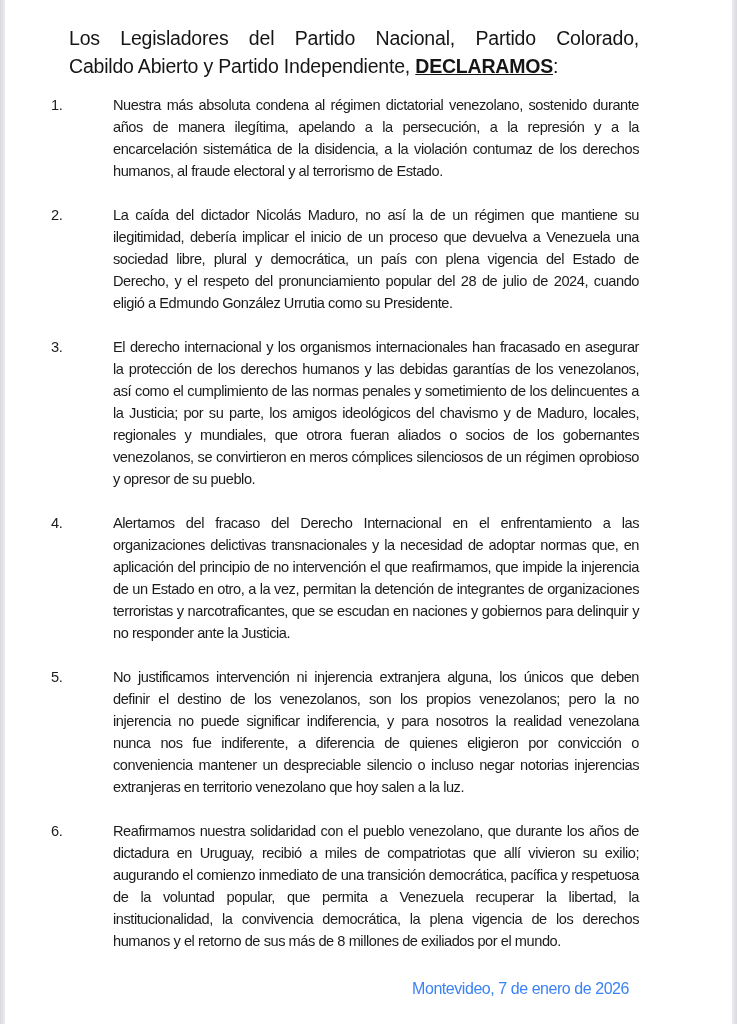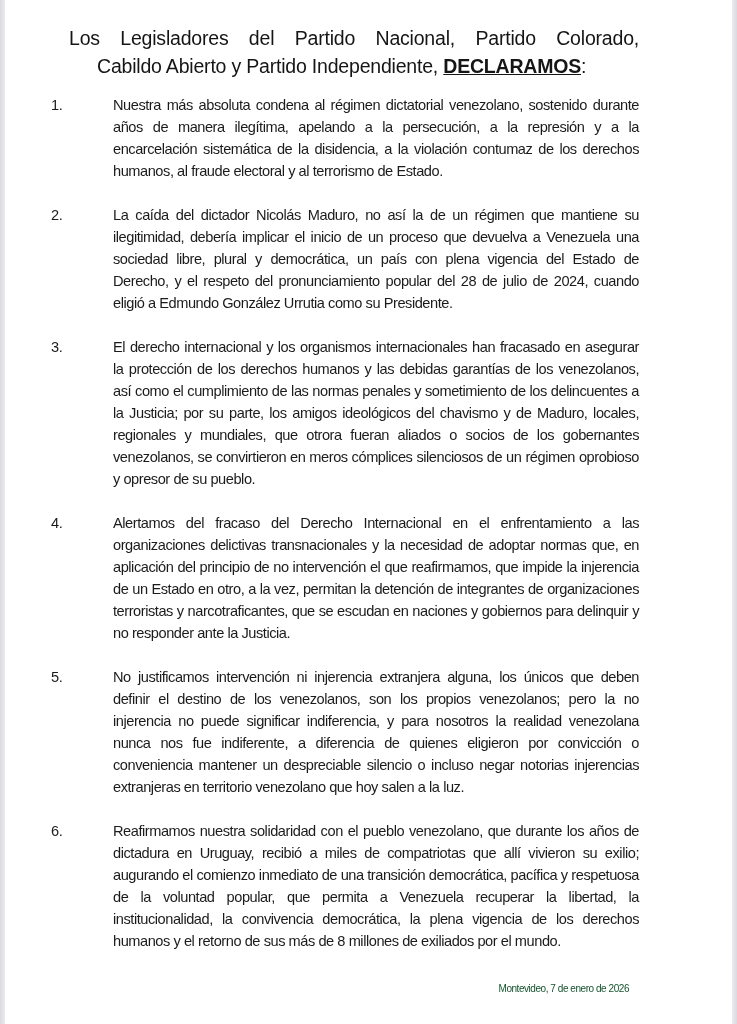--- a/index.html
+++ b/index.html
@@ -43,21 +43,20 @@
       text-align: justify;
       letter-spacing: -0.2px;
       color: #151515;
     }
     .heading .line {
       display: block;
       text-align-last: justify;
     }
     .heading .line.last {
       text-align-last: left;
-      margin-left: 28px;
     }
     .heading .declare {
       font-weight: bold;
       text-decoration: underline;
     }
     .items {
       position: absolute;
       left: 46px;
       top: 94px;
       width: 588px;
@@ -82,24 +81,24 @@
       width: 18px;
     }
     .item-text {
       display: block;
       margin-left: 44px;
     }
     .signature {
       position: absolute;
       right: 103px;
       top: 978px;
-      font-size: 10px;
+      font-size: 16px;
       line-height: 22px;
       letter-spacing: -0.45px;
-      color: #14532d;
+      color: #3b82f6;
     }
   </style>
 </head>
 <body>
 
 <div class="edge-left"></div>
 <div class="edge-right"></div>
 
 <div class="page">
 

